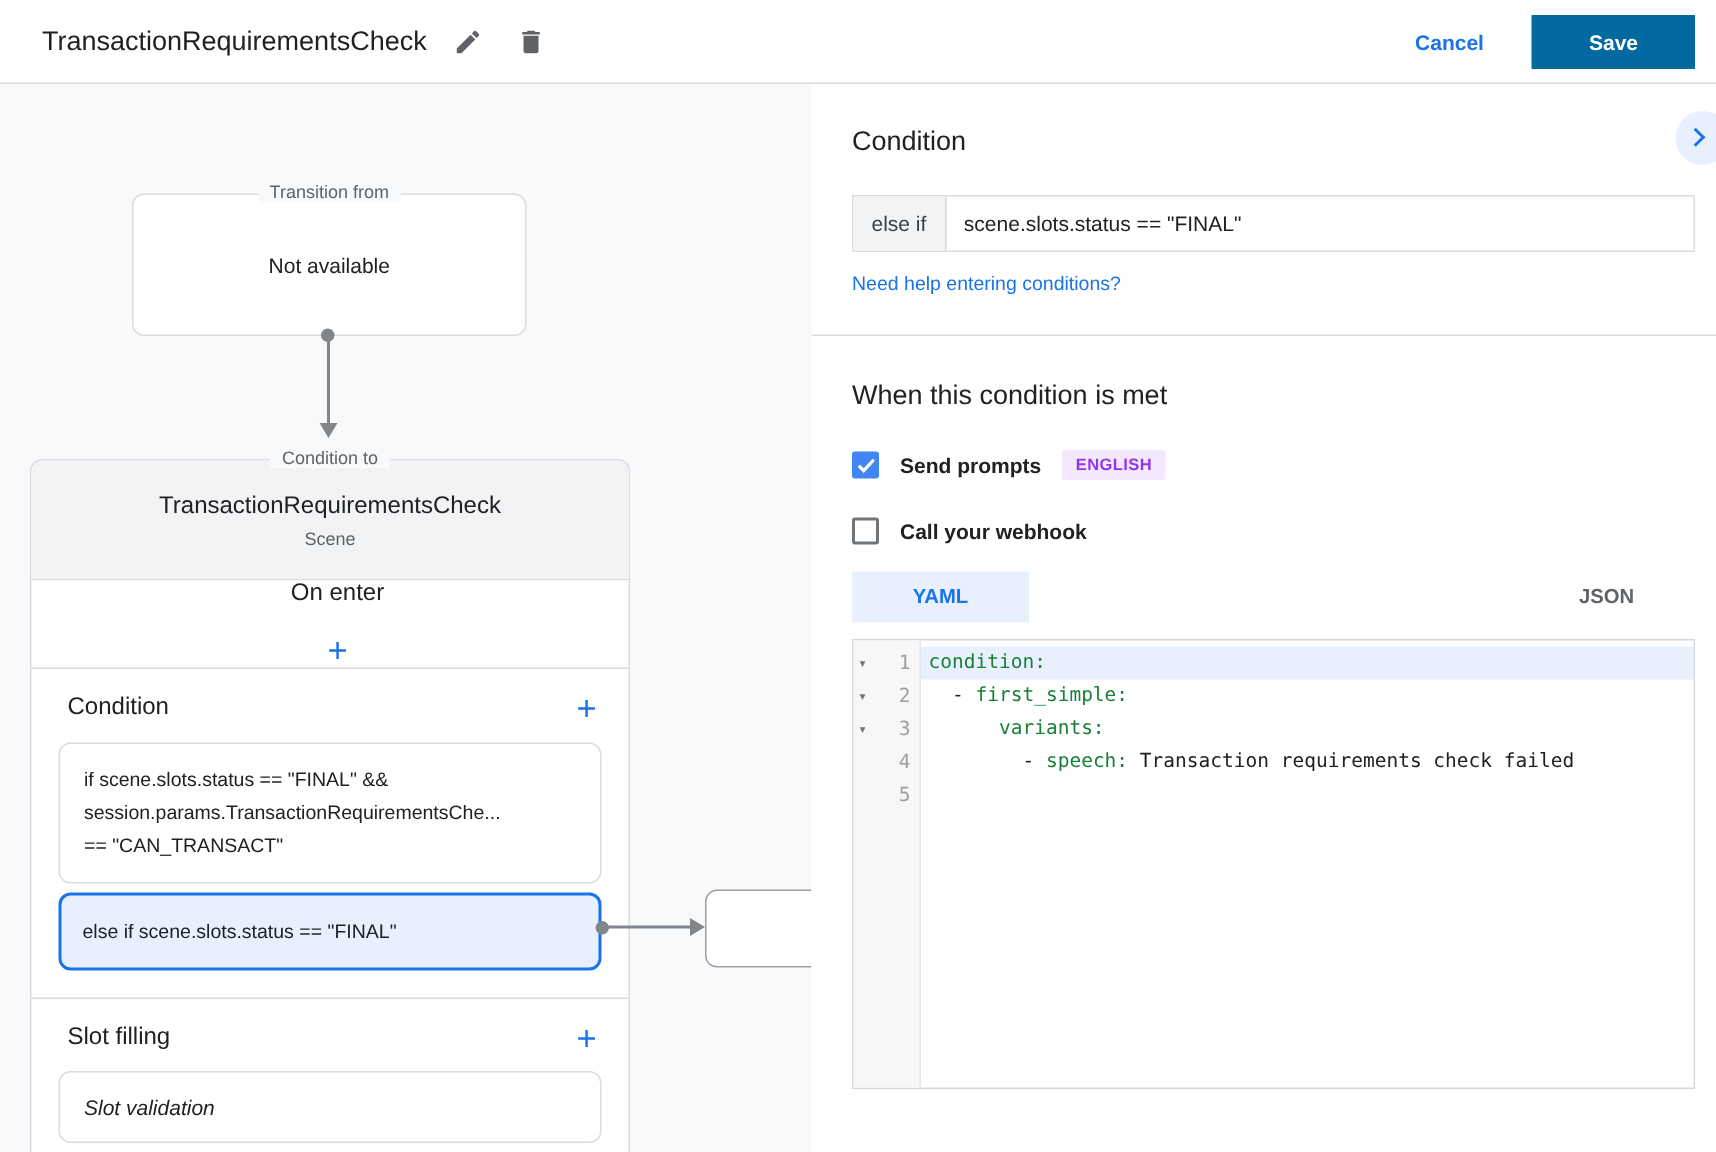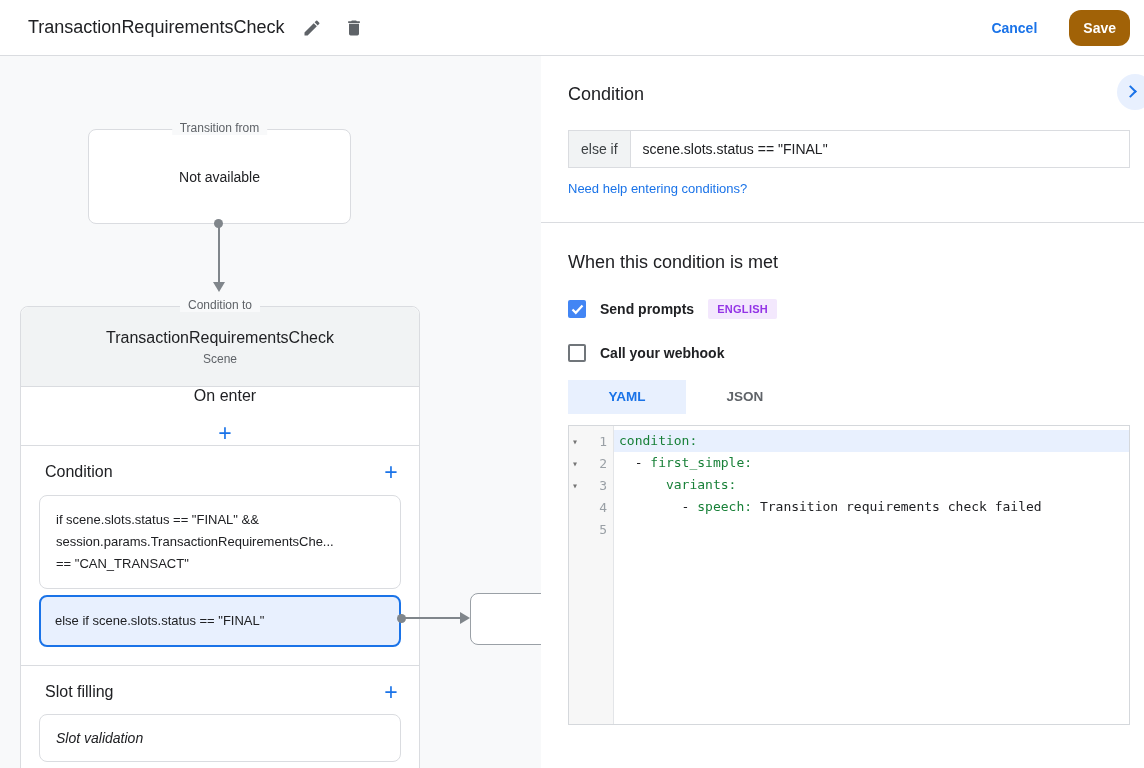--- a/index.html
+++ b/index.html
@@ -9,22 +9,22 @@
   
   header { height: 56px; display: flex; align-items: center; padding: 0 14px 0 28px;
            border-bottom: 1px solid #dadce0; background: #fff; }
   .h-title { font-size: 18px; font-weight: 400; color: #202124; }
   .icon-btn { background: none; border: none; cursor: pointer; padding: 4px; margin-left: 14px;
               display: flex; align-items: center; }
   .icon-btn svg { fill: #5f6368; }
   .h-right { margin-left: auto; display: flex; align-items: center; }
   .btn-text { background: none; border: none; color: #1a73e8; font-size: 14px; font-weight: 700;
               font-family: inherit; cursor: pointer; margin-right: 32px; }
-  .btn-filled { background: #a16207; border: none; color: #fff; font-size: 14px; font-weight: 700;
-                font-family: inherit; cursor: pointer; padding: 10px 14px; border-radius: 12px; }
+  .btn-filled { background: #0369a1; border: none; color: #fff; font-size: 14px; font-weight: 700;
+                font-family: inherit; cursor: pointer; padding: 10px 38px; border-radius: 0; }
 
   
   .main { display: flex; height: 712px; }
   .canvas { width: 541px; flex: none; position: relative; background: #f8f9fa; overflow: hidden; }
   .panel { flex: 1; position: relative; background: #fff; }
 
   
   .legend { position: absolute; top: -9px; left: 50%; transform: translateX(-50%);
             background: #f8f9fa; padding: 0 8px; font-size: 12px; color: #5f6368; white-space: nowrap; }
   .from-box { position: absolute; left: 88px; top: 73px; width: 263px; height: 95px;
@@ -84,21 +84,21 @@
   .row-webhook { margin-top: 25px; }
   .row-prompts { margin-top: 26px; }
   .checkbox { width: 18px; height: 18px; border: 2px solid #70757a; border-radius: 2px;
               background: #fff; cursor: pointer; flex: none; }
   .checkbox.checked { border: none; background: #4285f4; display: flex; align-items: center;
                       justify-content: center; }
   .check-label { font-size: 14px; font-weight: 700; color: #202124; margin-left: 14px; }
   .badge { margin-left: 14px; background: #f3e8fd; color: #9334e6; font-size: 11px; font-weight: 700;
            letter-spacing: 0.3px; padding: 4px 9px; border-radius: 2px; }
   .desc { margin-top: 9px; font-size: 13px; line-height: 16.5px; color: #3c4043; max-width: 578px; }
-  .tabs { display: flex; margin-top: 18px; }
+  .tabs { display: flex; margin-top: 18px; justify-content: space-between; }
   .tab { width: 118px; height: 34px; line-height: 34px; text-align: center; font-size: 13.5px;
          font-weight: 700; color: #5f6368; cursor: pointer; }
   .tab.active { background: #e8f0fe; color: #1a73e8; }
 
   
   .editor { position: relative; margin-top: 11px; border: 1px solid #d5d8dc; height: 300px;
             background: #fff; padding-top: 4px; font-family: "DejaVu Sans Mono", monospace; }
   .gutter-bg { position: absolute; left: 0; top: 0; bottom: 0; width: 45px; background: #f7f7f7;
                border-right: 1px solid #e3e5e8; }
   .ed-line { display: flex; position: relative; height: 22px; }
@@ -255,21 +255,21 @@
             <span class="lnum">3</span>
           </div>
           <div class="ed-code"><span class="tk-plain">      </span><span class="tk-key">variants:</span></div>
         </div>
 
         <div class="ed-line">
           <div class="ed-gutter">
             <span class="fold"></span>
             <span class="lnum">4</span>
           </div>
-          <div class="ed-code"><span class="tk-plain">        - </span><span class="tk-key">speech:</span><span class="tk-plain"> Transition requirements check failed</span></div>
+          <div class="ed-code"><span class="tk-plain">        - </span><span class="tk-key">speech:</span><span class="tk-plain"> Transaction requirements check failed</span></div>
         </div>
 
         <div class="ed-line">
           <div class="ed-gutter">
             <span class="fold"></span>
             <span class="lnum">5</span>
           </div>
           <div class="ed-code"></div>
         </div>
       </div>

